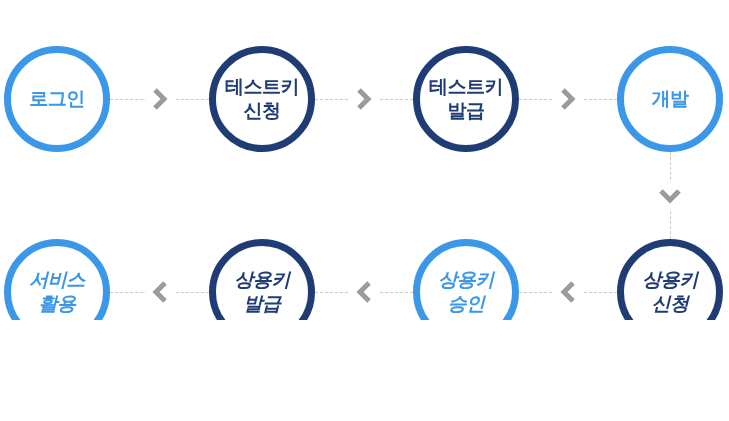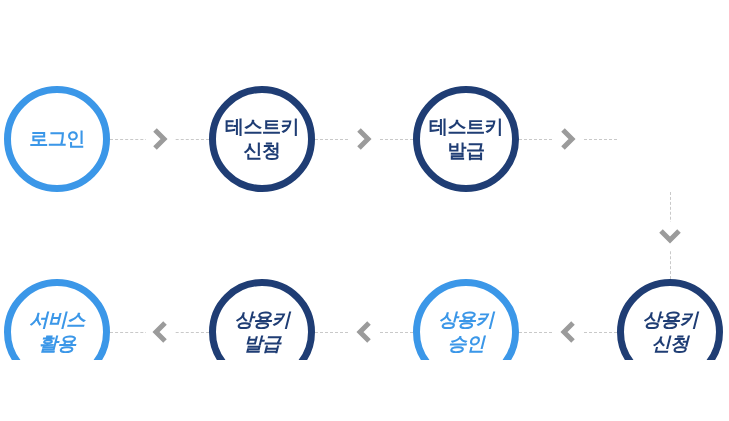--- a/index.html
+++ b/index.html
@@ -10,21 +10,20 @@
     --background:#ffffff;
   }
   *{margin:0;padding:0;box-sizing:border-box;}
   html,body{background:#fff;}
   body{font-family:"Liberation Sans","DejaVu Sans",sans-serif;}
   .stage{
     position:relative;
     width:729px;height:320px;
     background:var(--background);
     overflow:hidden;
-    margin-top:40px;
   }
   .node{
     position:absolute;
     width:106px;height:106px;
     border-radius:50%;
     background:#fff;
     display:flex;align-items:center;justify-content:center;
     text-align:center;
     z-index:2;
   }
@@ -87,20 +86,23 @@
   <div class="node light r1 c1">
     <span class="label">로그인</span>
   </div>
   <div class="node navy r1 c2">
     <span class="label">테스트키
 신청</span>
   </div>
   <div class="node navy r1 c3">
     <span class="label">테스트키
 발급</span>
+  </div>
+  <div class="node light r1 c4">
+    <span class="label">개발</span>
   </div>
 
   <div class="node navy r2 c4">
     <span class="label">상용키
 신청</span>
   </div>
   <div class="node light r2 c3">
     <span class="label">상용키
 승인</span>
   </div>

